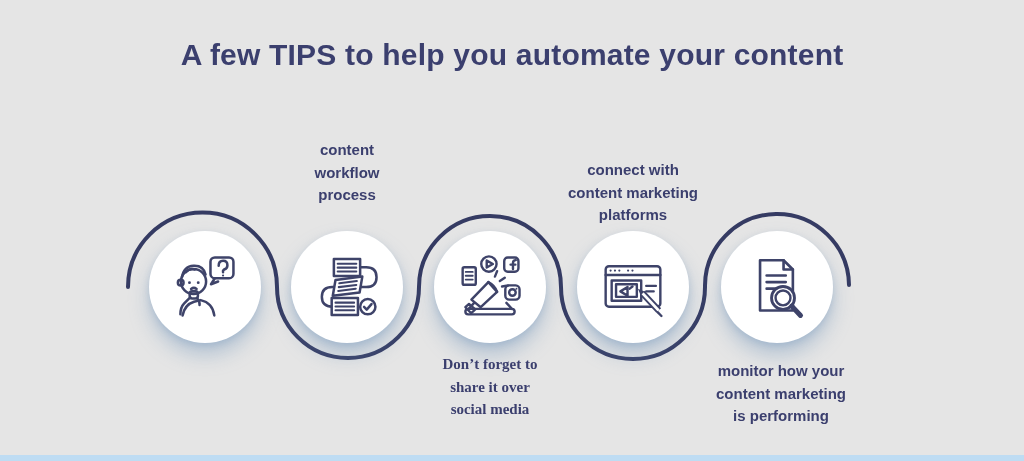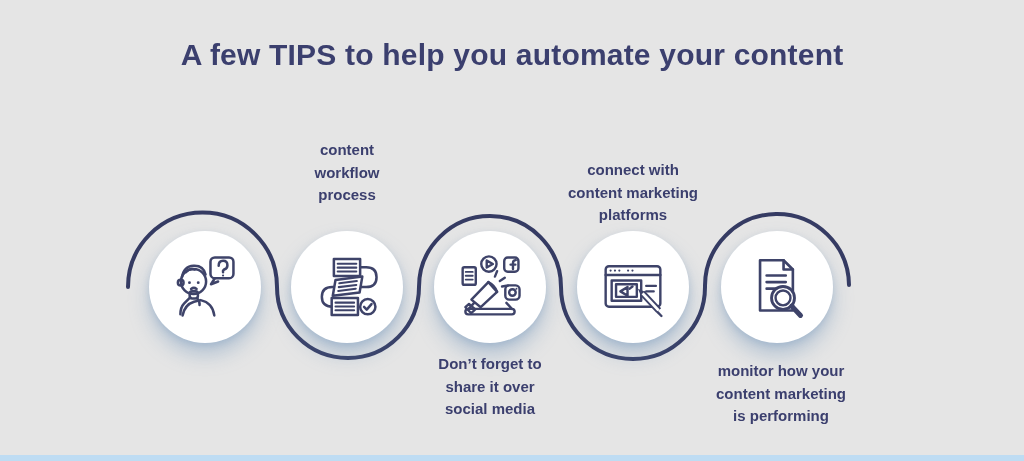--- a/index.html
+++ b/index.html
@@ -23,21 +23,21 @@
   .c1 { left:149px; } .c2 { left:291px; } .c3 { left:434px; }
   .c4 { left:577px; } .c5 { left:721px; }
   .label {
     position:absolute; width:230px; text-align:center;
     font-size:15px; font-weight:bold; line-height:1.5;
     color:#3b3f6e; white-space:pre-line;
   }
   .lab-above2 { left:232px; top:139px; }
   .lab-above4 { left:518px; top:139px;margin-top:20px; }
   .lab-below1 { left:81px;  top:353px; }
-  .lab-below3 { left:375px; top:353px; }
+  .lab-below3 { left:375px; top:353px;font-family:Liberation Serif, serif; }
   .lab-below5 { left:666px; top:360px; }
   .bottom-strip {
     position:absolute; left:0; right:0; bottom:0; height:6px;
     background:#bedcf3;
   }
   .icon-svg { display:block; }
 </style>
 </head>
 <body>
 

